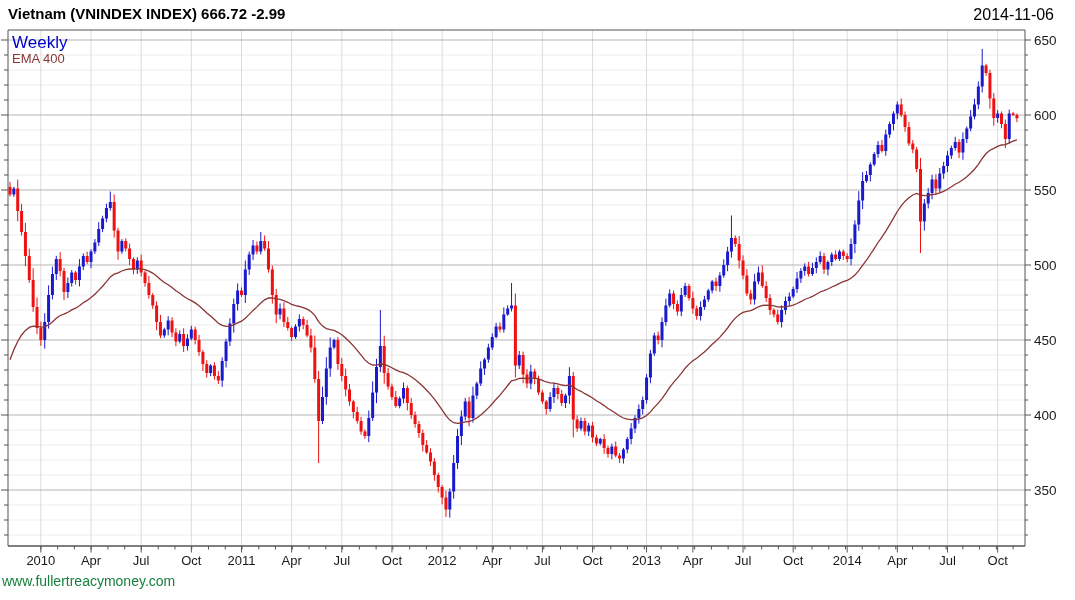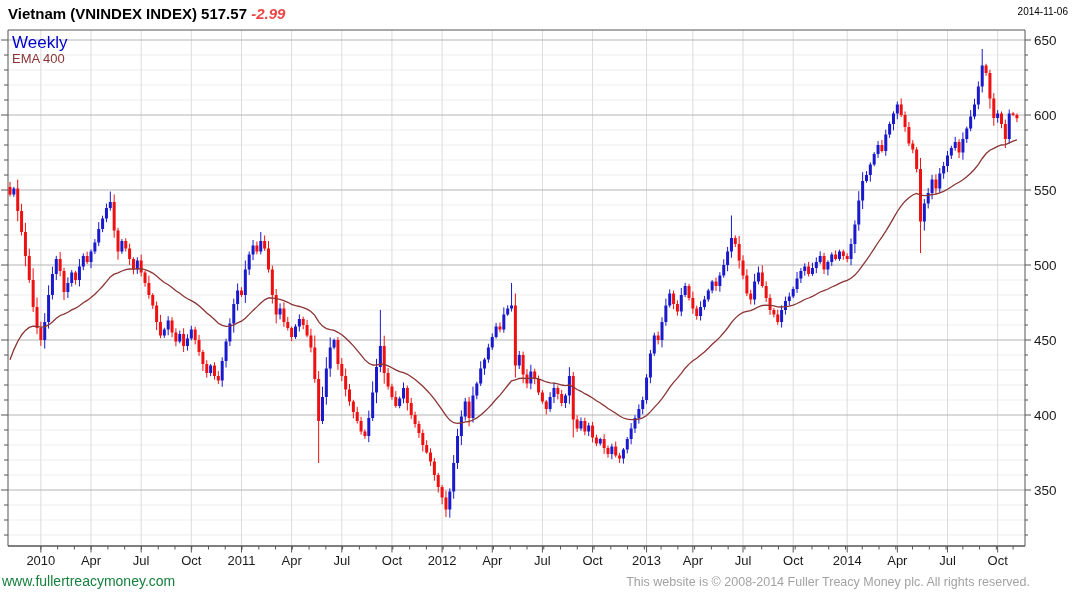--- a/index.html
+++ b/index.html
@@ -2,21 +2,21 @@
 <html><head>
 <meta charset="utf-8">
 <style>
   html,body{margin:0;padding:0;background:#ffffff;}
   #stage{position:relative;width:1075px;height:600px;background:#ffffff;overflow:hidden;
          font-family:"Liberation Sans", sans-serif;}
   #chart-svg{position:absolute;left:0;top:0;}
   .overlay{position:absolute;white-space:nowrap;}
   #title{left:8px;top:5px;font-size:15px;font-weight:bold;color:#000;}
   #title .chg{font-weight:bold;}
-  #date{right:7px;top:6px;font-size:10px;color:#000;}
+  #date{right:21px;top:6px;font-size:16px;color:#000;}
   #legend-weekly{left:12px;top:33px;font-size:17px;}
   #legend-ema{left:12px;top:51px;font-size:13px;}
   #footer-link{left:2px;top:573px;font-size:14px;text-decoration:none;cursor:pointer;}
   #copyright{right:45px;top:575px;font-size:12.5px;}
 </style>
 </head>
 <body>
 
 <div id="stage">
 
@@ -773,24 +773,23 @@
       <rect x="1003.864" y="124" width="3" height="15" fill="#ee1111"></rect>
       <line x1="1009.222" y1="109.556294634312" x2="1009.222" y2="143.76033381276267" stroke="#1a1acd" stroke-width="1"></line>
       <rect x="1007.722" y="113.5" width="3" height="25.5" fill="#1a1acd"></rect>
       <line x1="1013.08" y1="111.89387723515205" x2="1013.08" y2="116.24272674327659" stroke="#ee1111" stroke-width="1"></line>
       <rect x="1011.58" y="113.5" width="3" height="1.5" fill="#ee1111"></rect>
       <line x1="1016.938" y1="113.39331324185923" x2="1016.938" y2="122.19843623182749" stroke="#ee1111" stroke-width="1"></line>
       <rect x="1015.438" y="115" width="3" height="3.224999999999966" fill="#ee1111"></rect>
       <polyline points="10.0,359.7 13.9,349.6 17.7,341.5 21.6,335.0 25.4,330.4 29.3,327.4 33.1,326.2 37.0,326.3 40.9,327.1 44.7,326.8 48.6,324.9 52.4,321.9 56.3,318.2 60.2,315.5 64.0,314.1 67.9,312.3 71.7,309.9 75.6,308.2 79.4,305.7 83.3,302.8 87.2,300.4 91.0,297.5 94.9,294.3 98.7,290.4 102.6,286.2 106.5,281.6 110.3,276.9 114.2,274.2 118.0,272.9 121.9,271.0 125.7,269.7 129.6,269.0 133.5,269.1 137.3,268.6 141.2,268.8 145.0,269.6 148.9,271.1 152.7,273.1 156.6,276.0 160.5,279.5 164.3,282.5 168.2,284.7 172.0,287.5 175.9,290.7 179.8,293.2 183.6,296.3 187.5,298.8 191.3,300.6 195.2,302.9 199.0,305.8 202.9,309.2 206.8,313.0 210.6,316.1 214.5,319.6 218.3,323.2 222.2,325.4 226.0,326.4 229.9,326.2 233.8,324.9 237.6,322.9 241.5,321.2 245.3,318.2 249.2,314.4 253.1,310.4 256.9,306.9 260.8,303.0 264.6,299.8 268.5,298.0 272.3,297.9 276.2,298.8 280.1,299.4 283.9,300.7 287.8,302.3 291.6,304.4 295.5,305.7 299.4,306.5 303.2,307.6 307.1,309.2 310.9,311.5 314.8,315.4 318.6,321.6 322.5,326.1 326.4,328.6 330.2,329.7 334.1,330.3 337.9,332.3 341.8,334.8 345.6,338.1 349.5,341.8 353.4,345.9 357.2,350.3 361.1,355.1 364.9,359.9 368.8,363.3 372.7,365.0 376.5,365.1 380.4,364.0 384.2,364.5 388.1,365.8 391.9,367.7 395.8,369.9 399.7,371.6 403.5,372.6 407.4,374.3 411.2,376.7 415.1,379.5 418.9,382.7 422.8,386.3 426.7,390.2 430.5,394.4 434.4,399.2 438.2,404.3 442.1,409.8 446.0,415.7 449.8,420.1 453.7,422.7 457.5,423.4 461.4,423.0 465.2,421.8 469.1,421.5 473.0,420.0 476.8,417.9 480.7,415.0 484.5,411.7 488.4,407.9 492.3,403.7 496.1,399.2 500.0,395.1 503.8,390.4 507.7,385.5 511.5,380.8 515.4,379.9 519.3,378.5 523.1,378.2 527.0,378.5 530.8,378.1 534.7,378.2 538.5,379.0 542.4,380.3 546.3,382.0 550.1,382.9 554.0,383.2 557.8,383.8 561.7,385.0 565.6,385.6 569.4,385.0 573.3,387.1 577.1,389.5 581.0,391.3 584.8,393.7 588.7,395.6 592.6,398.0 596.4,400.7 600.3,403.0 604.1,405.6 608.0,408.5 611.8,410.7 615.7,413.3 619.6,416.0 623.4,418.0 627.3,419.2 631.1,419.7 635.0,419.6 638.9,419.0 642.7,417.9 646.6,415.5 650.4,411.9 654.3,407.4 658.1,403.4 662.0,398.6 665.9,393.2 669.7,387.3 673.6,382.4 677.4,378.2 681.3,373.3 685.1,368.2 689.0,364.1 692.9,360.8 696.7,358.2 700.6,355.1 704.4,351.9 708.3,348.3 712.2,344.3 716.0,340.9 719.9,337.1 723.7,332.8 727.6,328.0 731.4,322.7 735.3,318.1 739.2,314.7 743.0,312.4 746.9,311.3 750.7,310.6 754.6,308.9 758.5,306.8 762.3,305.5 766.2,305.1 770.0,305.4 773.9,305.9 777.7,306.9 781.6,307.0 785.5,306.7 789.3,306.1 793.2,305.1 797.0,303.5 800.9,301.6 804.7,299.5 808.6,298.0 812.5,296.3 816.3,294.3 820.2,292.0 824.0,290.7 827.9,289.0 831.8,287.0 835.6,285.3 839.5,283.3 843.3,281.7 847.2,280.4 851.0,278.2 854.9,275.1 858.8,270.7 862.6,265.4 866.5,260.1 870.3,254.5 874.2,248.6 878.1,242.5 881.9,237.1 885.8,231.1 889.6,224.8 893.5,218.2 897.3,211.5 901.2,205.9 905.1,201.2 908.9,197.8 912.8,195.0 916.6,193.4 920.5,195.1 924.3,195.6 928.2,195.4 932.1,194.5 935.9,194.1 939.8,192.9 943.6,191.3 947.5,189.2 951.4,186.8 955.2,184.2 959.1,182.3 962.9,179.8 966.8,176.8 970.6,173.2 974.5,169.2 978.4,164.3 982.2,158.5 986.1,153.5 989.9,150.2 993.8,148.3 997.6,146.3 1001.5,145.0 1005.4,144.6 1009.2,142.8 1013.1,141.2 1016.9,139.8" fill="none" stroke="#8b3434" stroke-width="1.3"></polyline>
     </svg>
 
-  <div id="title" class="overlay"><span>Vietnam (VNINDEX INDEX) 517.57</span>
-    <span class="chg" style="color: #ef4444; font-style: italic;">-2.99</span>
+  <div id="title" class="overlay"><span>Vietnam (VNINDEX INDEX) 666.72</span>
+    <span class="chg" style="color: #000000;">-2.99</span>
   </div>
 
   <div id="date" class="overlay">2014-11-06</div>
 
   <div id="legend-weekly" class="overlay" style="color: rgb(0, 0, 204);">Weekly</div>
   <div id="legend-ema" class="overlay" style="color: rgb(139, 52, 52);">EMA 400</div>
 
   <a id="footer-link" class="overlay" style="color: #15803d;">www.fullertreacymoney.com</a>
-  <div id="copyright" class="overlay" style="color: rgb(162, 162, 162);">This website is © 2008-2014 Fuller Treacy Money plc. All rights reserved.</div>
 </div>
 
 </body></html>

